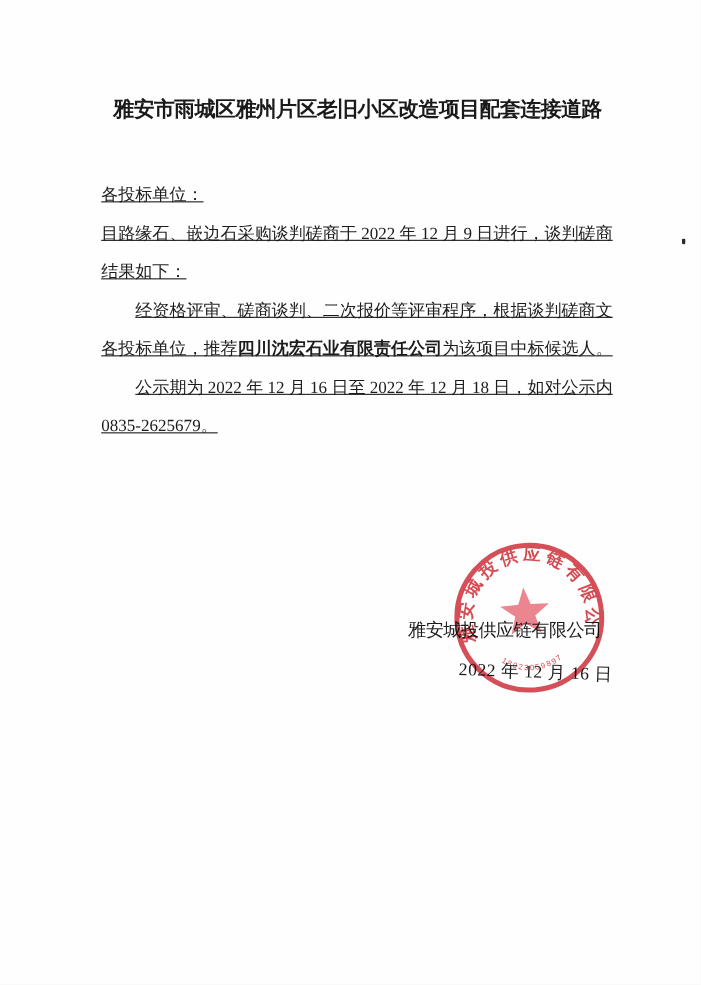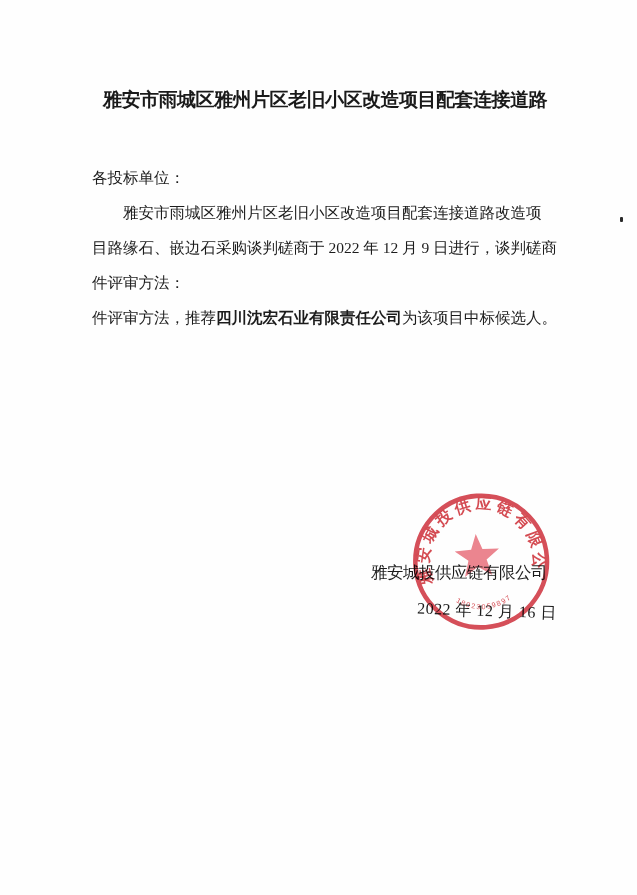--- a/index.html
+++ b/index.html
@@ -27,20 +27,21 @@
     line-height: 40px;
     letter-spacing: -0.5px;
   }
   
   .bodytext {
     position: absolute;
     top: 160px; left: 92px; width: 475px;
     font-size: 15.5px;
     line-height: 35px;
     color: #1c1c1c;
+    text-decoration: underline;
   }
   .line { white-space: nowrap; }
   .indent { padding-left: 31px; }
   .wide { letter-spacing: 2.6px; }
   .boldname { font-weight: 700; }
   
   .sig {
     position: absolute;
     top: 562px; left: 371px;
     font-size: 16.5px; letter-spacing: -0.5px;
@@ -89,24 +90,26 @@
 <body>
 
 <div class="page">
 
   <div class="title">
     <div>雅安市雨城区雅州片区老旧小区改造项目配套连接道路</div>
   </div>
 
   <div class="bodytext">
     <div class="line">各投标单位：</div>
-    <div class="line indent">雅安市雨城区雅州片区老旧小区改造项目配套连接道路改造项</div>
     <div class="line">目路缘石、嵌边石采购谈判磋商于 2022 年 12 月 9 日进行，谈判磋商</div>
-    <div class="line">件评审方法：</div>
-    <div class="line"><span>件评审方法，推荐</span><span class="boldname">四川沈宏石业有限责任公司</span><span>为该项目中标候选人。</span></div>
+    <div class="line">结果如下：</div>
+    <div class="line indent">经资格评审、磋商谈判、二次报价等评审程序，根据谈判磋商文</div>
+    <div class="line"><span>各投标单位，推荐</span><span class="boldname">四川沈宏石业有限责任公司</span><span>为该项目中标候选人。</span></div>
+    <div class="line indent">公示期为 2022 年 12 月 16 日至 2022 年 12 月 18 日，如对公示内</div>
+    <div class="line">0835-2625679。</div>
   </div>
 
   <div class="sig">雅安城投供应链有限公司</div>
   <div class="date">2022 年 12 月 16 日</div>
 
   <svg class="seal" viewBox="0 0 160 160" xmlns="http://www.w3.org/2000/svg">
     <defs>
       <path id="arcTop" d="M 31.1 100.3 A 52 52 0 1 1 128.9 100.3" fill="none"></path>
       <path id="arcBottom" d="M 37.4 102.4 A 47 47 0 0 0 122.6 102.4" fill="none"></path>
     </defs>

